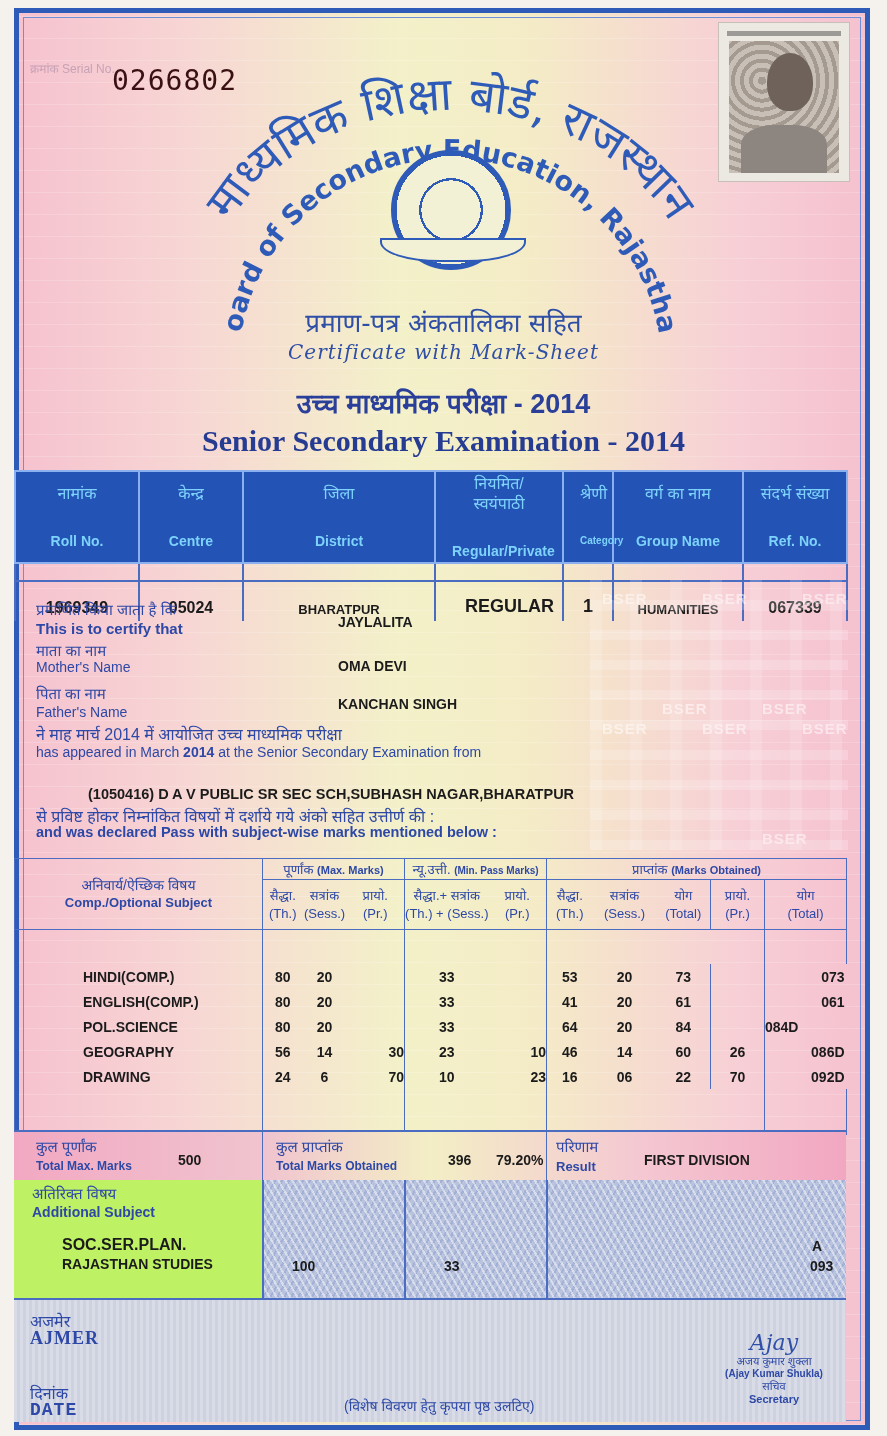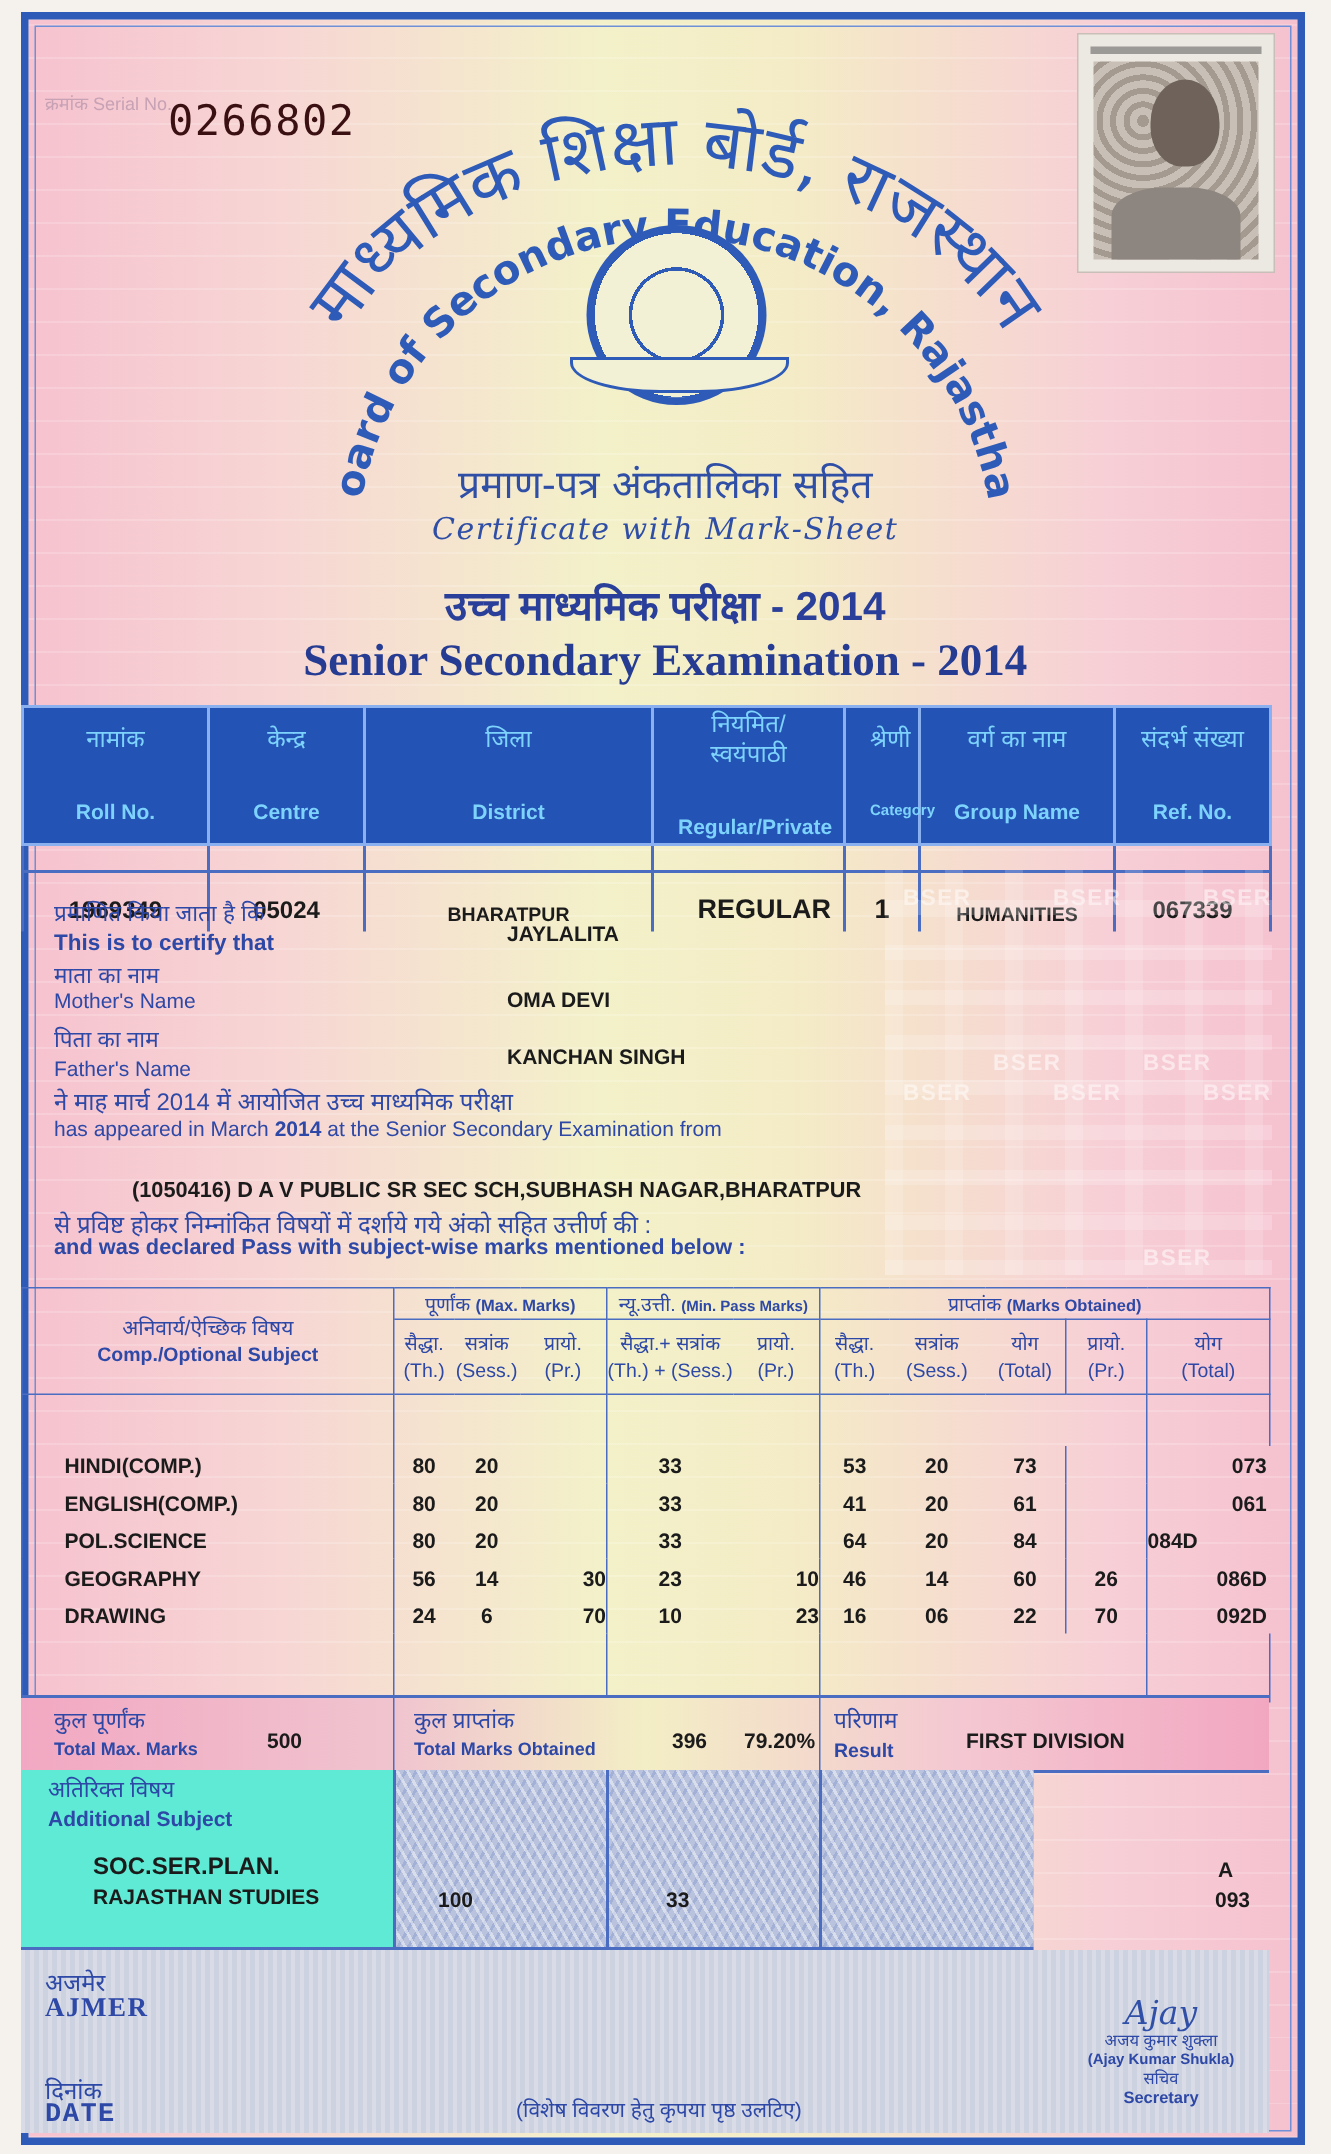--- a/index.html
+++ b/index.html
@@ -92,34 +92,34 @@
   .wm-text { position: absolute; color: rgba(255,255,255,.75); font-weight: bold; font-size: 15px; letter-spacing: 1px; }
 
   
   .marks { position: absolute; left: 14px; top: 858px; width: 832px; border-collapse: collapse; table-layout: fixed; }
   .marks th { font-weight: normal; color: #2d48a6; border: 1.5px solid #4a6dc2; font-size: 13px; padding: 0; }
   .marks th .hi { display: block; font-size: 13px; line-height: 18px; }
   .marks th .en { display: block; font-weight: bold; font-size: 13px; line-height: 18px; }
   .marks th.group { height: 20px; font-size: 13px; }
   .marks th.group .en-i { font-weight: bold; font-size: 11px; }
   .marks td { border-left: 1.5px solid #4a6dc2; border-right: 1.5px solid #4a6dc2; font-weight: bold; font-size: 14px; text-align: center; height: 25px; padding: 0; }
-  .marks td.subj { text-align: left; padding-left: 28px; }
+  .marks td.subj { text-align: left; padding-left: 68px; }
   .marks .subcol { border-left: none; border-right: none; }
   .marks tr.spacer td { height: 34px; }
   .marks tr.endpad td { height: 46px; }
 
   .totals { position: absolute; left: 14px; top: 1130px; width: 832px; height: 48px; border-top: 2px solid #4a6dc2; border-bottom: 2px solid #4a6dc2;
     background: linear-gradient(90deg, #f2a8c2, #f0c4cf 30%, #f3eec5 50%, #f4c8d2 75%, #f2a7c1); }
   .totals .cell { position: absolute; top: 0; height: 48px; border-right: 1.5px solid #4a6dc2; }
   .totals .hi { position: absolute; color: #2d48a6; font-size: 15px; top: 4px; }
   .totals .en { position: absolute; color: #2d48a6; font-size: 12px; font-weight: bold; top: 27px; }
   .totals .v { position: absolute; font-weight: bold; font-size: 14px; top: 20px; }
 
-  .additional { position: absolute; left: 14px; top: 1180px; width: 675px; height: 118px; border-bottom: 2px solid #4a6dc2;
-    background: #5eead4; }
+  .additional { position: absolute; left: 14px; top: 1180px; width: 832px; height: 118px; border-bottom: 2px solid #4a6dc2;
+    background: #bef264; }
   .pattern { position: absolute; top: 0; bottom: 0;
     background:
       repeating-linear-gradient(60deg, rgba(255,255,255,.45) 0 2px, transparent 2px 6px),
       repeating-linear-gradient(-60deg, rgba(120,140,200,.35) 0 2px, transparent 2px 6px),
       #b9c3de; }
   .additional .col-line { position: absolute; top: 0; bottom: 0; width: 1.5px; background: #4a6dc2; }
 
   .footer { position: absolute; left: 14px; top: 1300px; width: 832px; height: 122px;
     background: repeating-linear-gradient(90deg, #d9dce6 0 3px, #cdd2e0 3px 6px); }
   .ajmer-hi { position: absolute; left: 16px; top: 10px; color: #2d48a6; font-size: 16px; }

